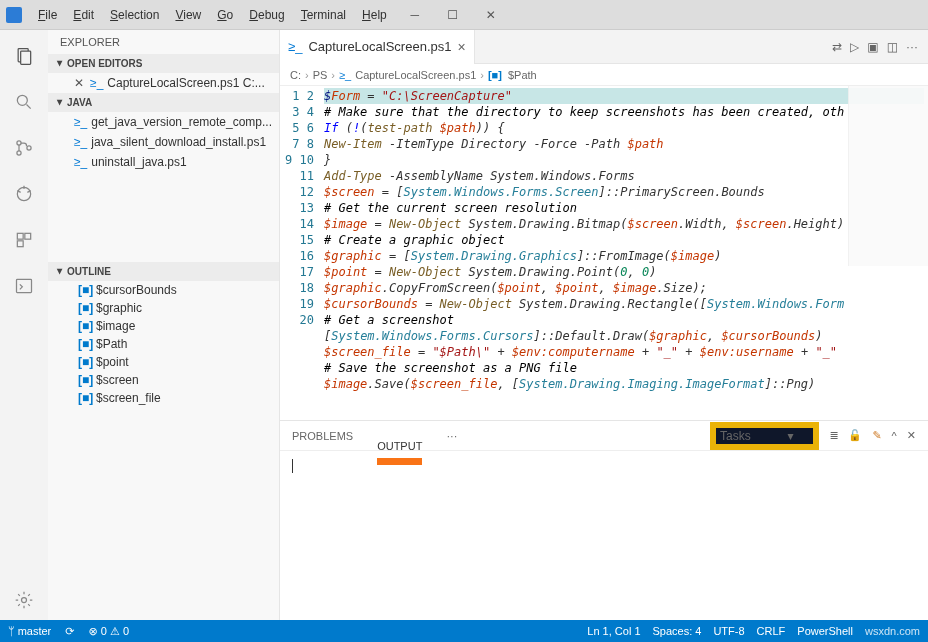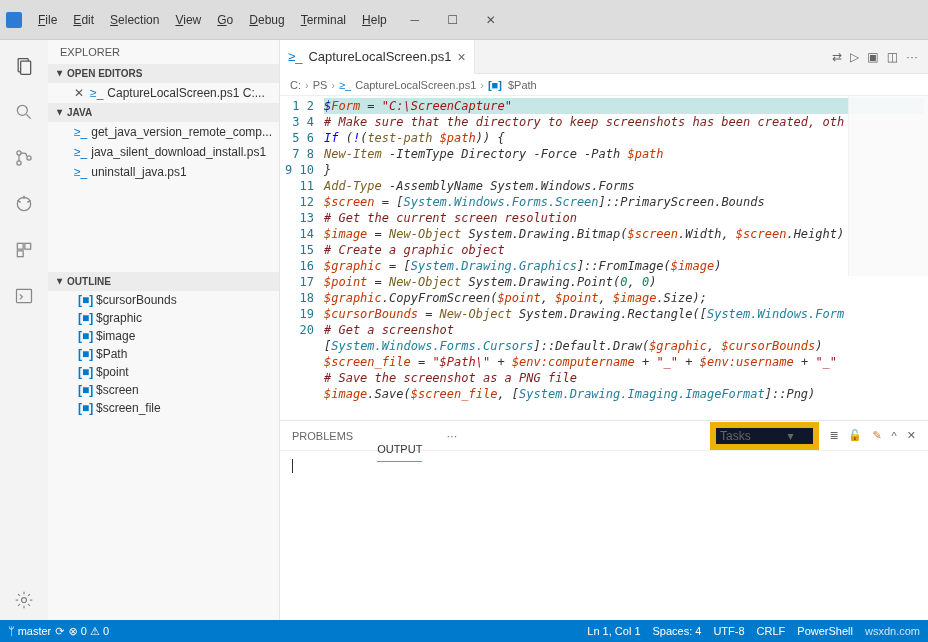--- a/index.html
+++ b/index.html
@@ -1,17 +1,17 @@
 <!DOCTYPE html>
 <html><head>
 <meta charset="utf-8">
 <style>
 * { box-sizing: border-box; margin: 0; padding: 0; }
 body { font-family: "Segoe UI", sans-serif; font-size: 12px; color: #333; background: #fff; width: 928px; height: 642px; overflow: hidden; display: flex; flex-direction: column; }
-.title-bar { height: 40px; background: #ddd; display: flex; align-items: center; padding: 0 6px; gap: 4px; border-bottom: 1px solid #ccc; }
+.title-bar { height: 30px; background: #ddd; display: flex; align-items: center; padding: 0 6px; gap: 4px; border-bottom: 1px solid #ccc; }
 .vs-logo { width: 16px; height: 16px; background: #2c7cd6; border-radius: 2px; margin-right: 6px; }
 .menu-item { padding: 2px 6px; cursor: default; }
 .menu-item u { text-decoration: underline; }
 .title-text { flex: 1; text-align: center; color: #444; font-size: 12px; }
 .win-controls { display: flex; gap: 2px; }
 .win-btn { width: 36px; height: 24px; display:flex; align-items:center; justify-content:center; color:#555; }
 .main { flex: 1; display: flex; overflow:hidden;}
 .activity-bar { width: 48px; background: #f3f3f3; display: flex; flex-direction: column; align-items: center; padding-top: 6px; gap: 6px; }
 .act-btn { width: 40px; height: 40px; display:flex; align-items:center; justify-content:center; color:#888; border-radius:4px;}
 .act-btn.active { color:#555; }
@@ -33,36 +33,36 @@
 .breadcrumb { height:22px; border-bottom:1px solid #eee; display:flex; align-items:center; padding:0 10px; font-size:11px; color:#666; gap:4px;}
 .bc-sep { color:#999; }
 .bc-var { color:#007acc; font-weight:bold; margin-right:2px;}
 .code-area { flex:1; display:flex; overflow:hidden; position:relative;}
 .gutter { width:40px; text-align:right; padding:2px 6px 2px 2px; color:#237893; font-family: Consolas, monospace; font-size:12px; line-height:16px; background:#fff;}
 .code { flex:1; font-family: Consolas, monospace; font-size:12px; line-height:16px; padding:2px 4px; white-space:pre; overflow:hidden; font-style:italic;}
 .line1-bg { background:#c7e6e6; display:inline-block; width:100%;}
 .c-var { color:#001080;}
 .c-kw { color:#0000ff;}
 .c-str { color:#a31515;}
-.c-cmt { color:#7f1d1d;}
+.c-cmt { color:#000000;}
 .c-num { color:#098658;}
 .c-func { color:#795e26;}
 .c-type { color:#267f99;}
 .c-orange { color:#c43500;}
 .minimap { position:absolute; right:0; top:0; width:80px; height:180px; background:linear-gradient(#fafafa,#fafafa); opacity:0.9; border-left:1px solid #f0f0f0;}
 .panel { height:200px; border-top:1px solid #e5e5e5; display:flex; flex-direction:column;}
 .panel-tabs { height:30px; display:flex; align-items:center; padding:0 12px; gap:24px; font-size:11px; color:#666; border-bottom:1px solid #eee;}
 .panel-tab { padding:6px 0; }
-.panel-tab.active { color:#333; border-bottom:1px solid #f97316;margin-top:28px;}
+.panel-tab.active { color:#333; border-bottom:7px solid #f97316;margin-top:28px;}
 .panel-tab-right { margin-left:auto; display:flex; align-items:center; gap:10px;}
 .tasks-select { border:6px solid #eab308; padding:1px 20px 1px 4px; font-size:12px; background:#0f172a;}
 .panel-body { flex:1; padding:6px 12px; font-family:Consolas,monospace; font-size:13px;}
 .cursor-bar { display:inline-block; width:1px; height:14px; background:#333; vertical-align:middle;}
 .status-bar { height:22px; background:#007acc; color:#fff; display:flex; align-items:center; font-size:11px; padding:0 8px; gap:12px;}
-.status-left { display:flex; gap:4px; align-items:center;text-align:center;}
+.status-left { display:flex; gap:14px; align-items:center;text-align:center;}
 .status-right { margin-left:auto; display:flex; gap:12px; align-items:center;}
 svg { display:block;}
 </style>
 </head>
 <body>
 
 <div class="title-bar">
   <div class="vs-logo"></div>
   <div class="menu-item"><u>F</u>ile</div>
   <div class="menu-item"><u>E</u>dit</div>

